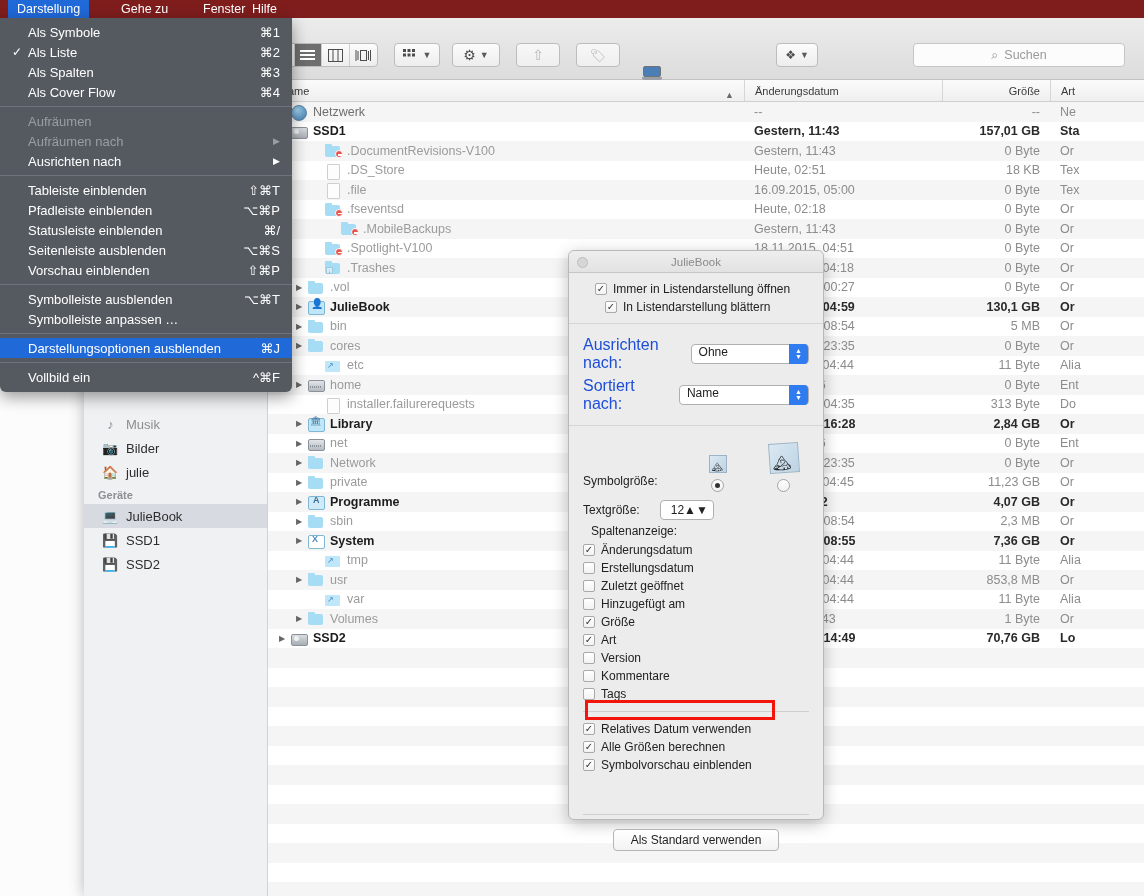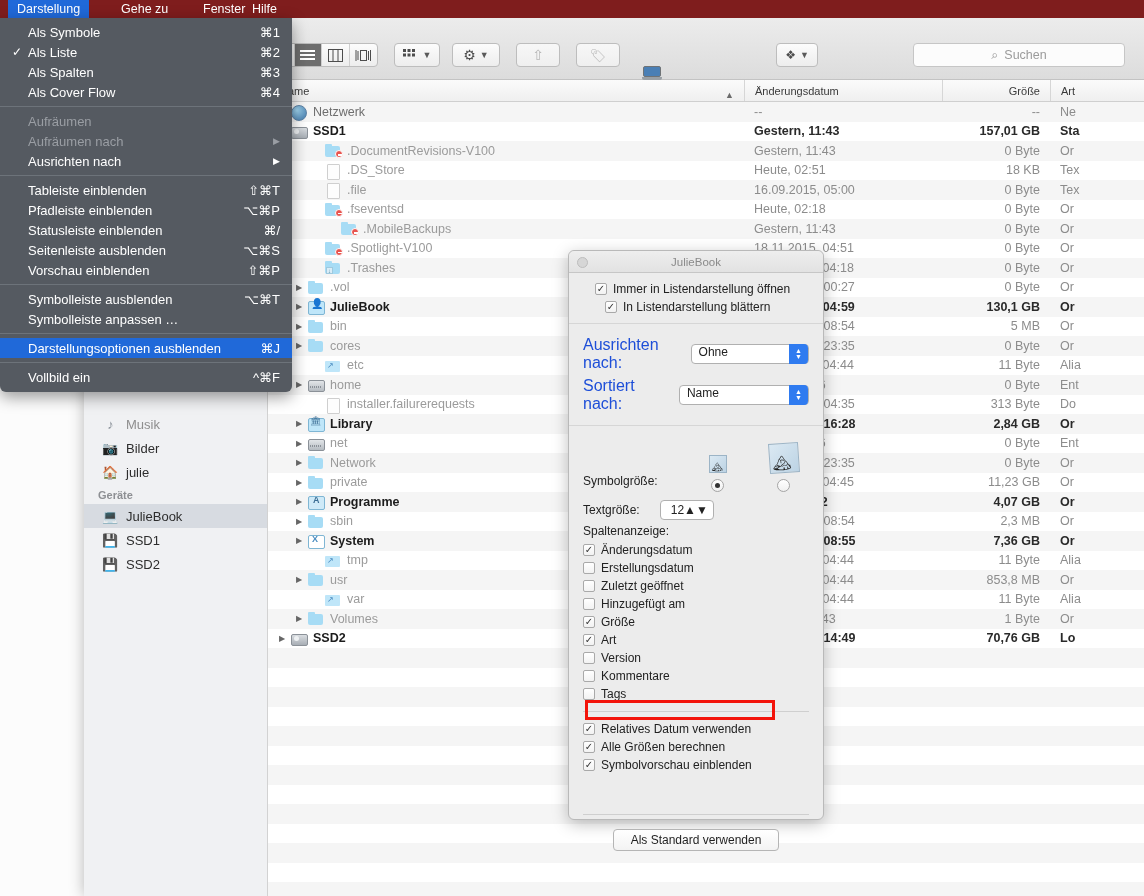--- a/index.html
+++ b/index.html
@@ -323,21 +323,21 @@
   }
   .file-ico-lg::after { font-size: 15px; }
   .radio { width: 13px; height: 13px; border-radius: 50%; border: 1px solid #a5a5a5;
     background: linear-gradient(to bottom,#ffffff,#f0f0f0);
     display: flex; align-items: center; justify-content: center; }
   .radio .dot { width: 5px; height: 5px; border-radius: 50%; background: #333; }
   .txtsize-row { display: flex; align-items: center; gap: 20px; margin: 8px 0 4px 0; }
   .txt-popup { width: 54px; height: 20px; border: 1px solid #b0b0b0; border-radius: 4px;
     background: #fff; display: flex; align-items: center; padding-left: 10px;
     font-size: 12px; position: relative; }
-  .sec-label { font-size: 12px; margin: 4px 0 3px 0; }
+  .sec-label { font-size: 12px; margin: 4px 0 3px 8px; }
   .vo-divider { height: 1px; background: #cfcfcf; margin: 8px 0; }
   .highlight-box {
     position: absolute; left: 585px; top: 700px; width: 190px; height: 20px;
     border: 3px solid #f3140b; z-index: 55; pointer-events: none;
   }
   .std-btn {
     margin: 14px auto 0 auto; width: 166px; height: 22px;
     border: 1px solid #b5b5b5; border-radius: 4px;
     background: linear-gradient(to bottom,#ffffff,#f3f3f3);
     display: flex; align-items: center; justify-content: center;

